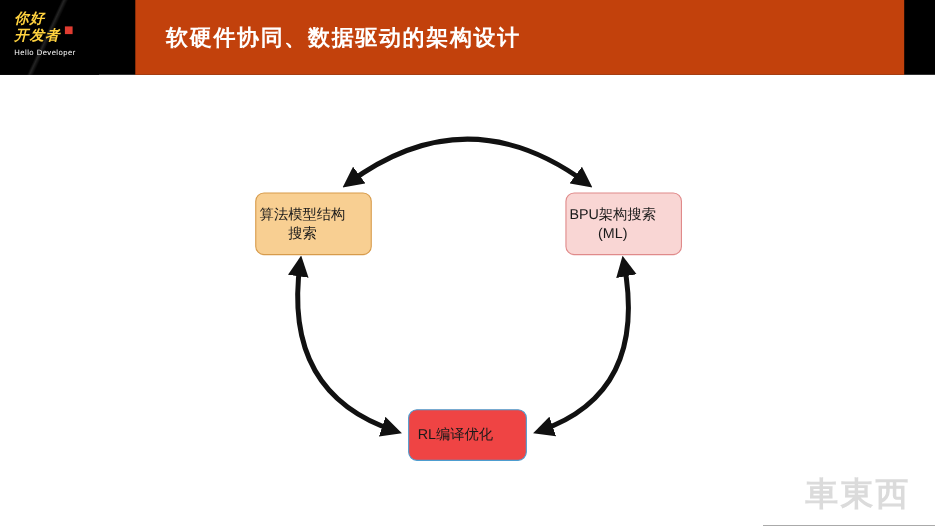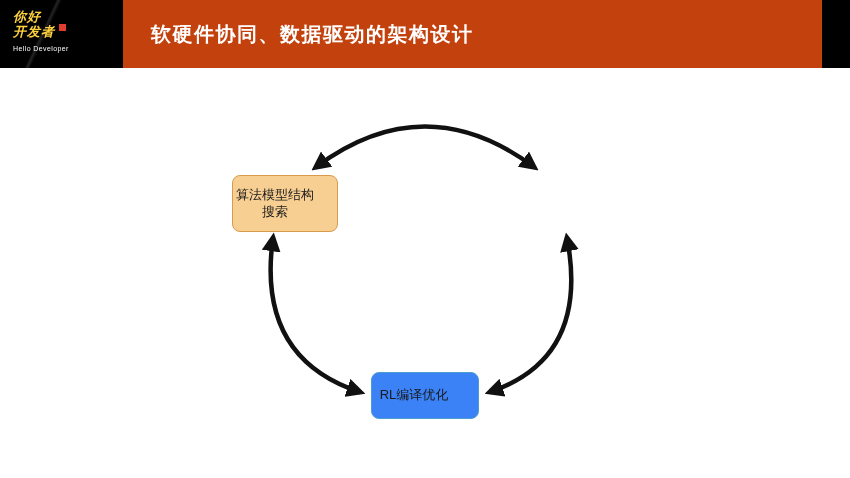--- a/index.html
+++ b/index.html
@@ -98,21 +98,21 @@
   }
   .node-pink {
     left: 514px; top: 107px;
     width: 106px; height: 57px;
     background: #F9D6D4;
     border: 1.5px solid #E08A8A;
   }
   .node-blue {
     left: 371px; top: 304px;   
     width: 108px; height: 47px;
-    background: #3b82f6;
+    background: #ef4444;
     border: 1.5px solid #4D9DD0;
   }
   .node-circle {
     left: 372px; top: 160px;   
     width: 106px; height: 106px;
     border-radius: 50%;
     background: #D8EAD4;
     border: 1.5px solid #8FBD88;
   }
 
@@ -159,22 +159,26 @@
 
       <path d="M 273 170 Q 256 290 360 324" fill="none" stroke="#111111" stroke-width="4.5" marker-start="url(#ah)" marker-end="url(#ah)"></path>
 
       <path d="M 567 170 Q 590 290 490 324" fill="none" stroke="#111111" stroke-width="4.5" marker-start="url(#ah)" marker-end="url(#ah)"></path>
     </svg>
 
     <div class="node node-orange">
       <span class="label">算法模型结构搜索</span>
     </div>
 
+    <div class="node node-pink">
+      <span class="label">BPU架构搜索(ML)</span>
+    </div>
 
     <div class="node node-blue">
       <span class="label">RL编译优化</span>
     </div>
 
 
   </main>
 
+  <div class="watermark">車東西</div>
 
 </div>
 
 </body></html>

